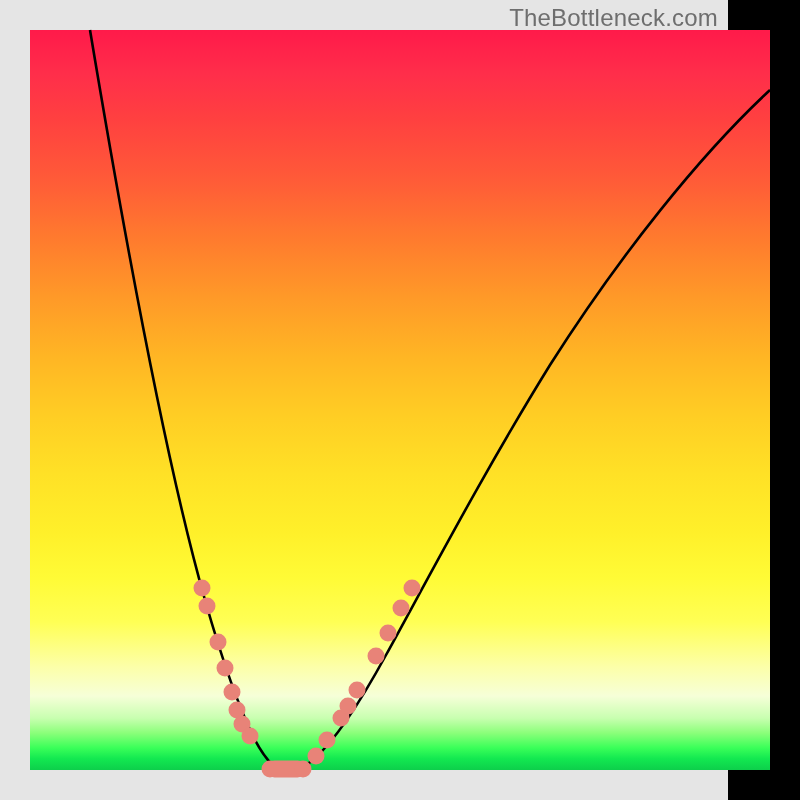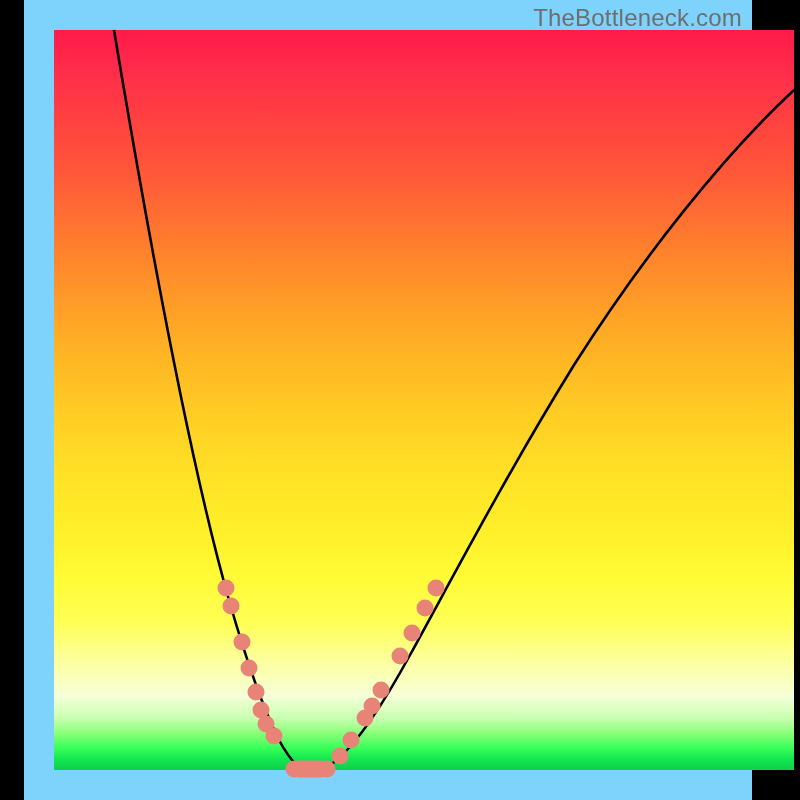--- a/index.html
+++ b/index.html
@@ -8,22 +8,21 @@
     width: 800px;
     height: 800px;
     background: #000;
     overflow: hidden;
     font-family: Arial, Helvetica, sans-serif;
   }
   .outer {
     position: relative;
     width: 728px;
     height: 800px;
-    background: #7dd3fc;
-    margin-left: 24px;
+    background: #e5e5e5;
   }
   .plot {
     position: absolute;
     left: 30px;
     top: 30px;
     width: 740px;
     height: 740px;
     background: linear-gradient(
       to bottom,
       #ff1a4a 0%,

